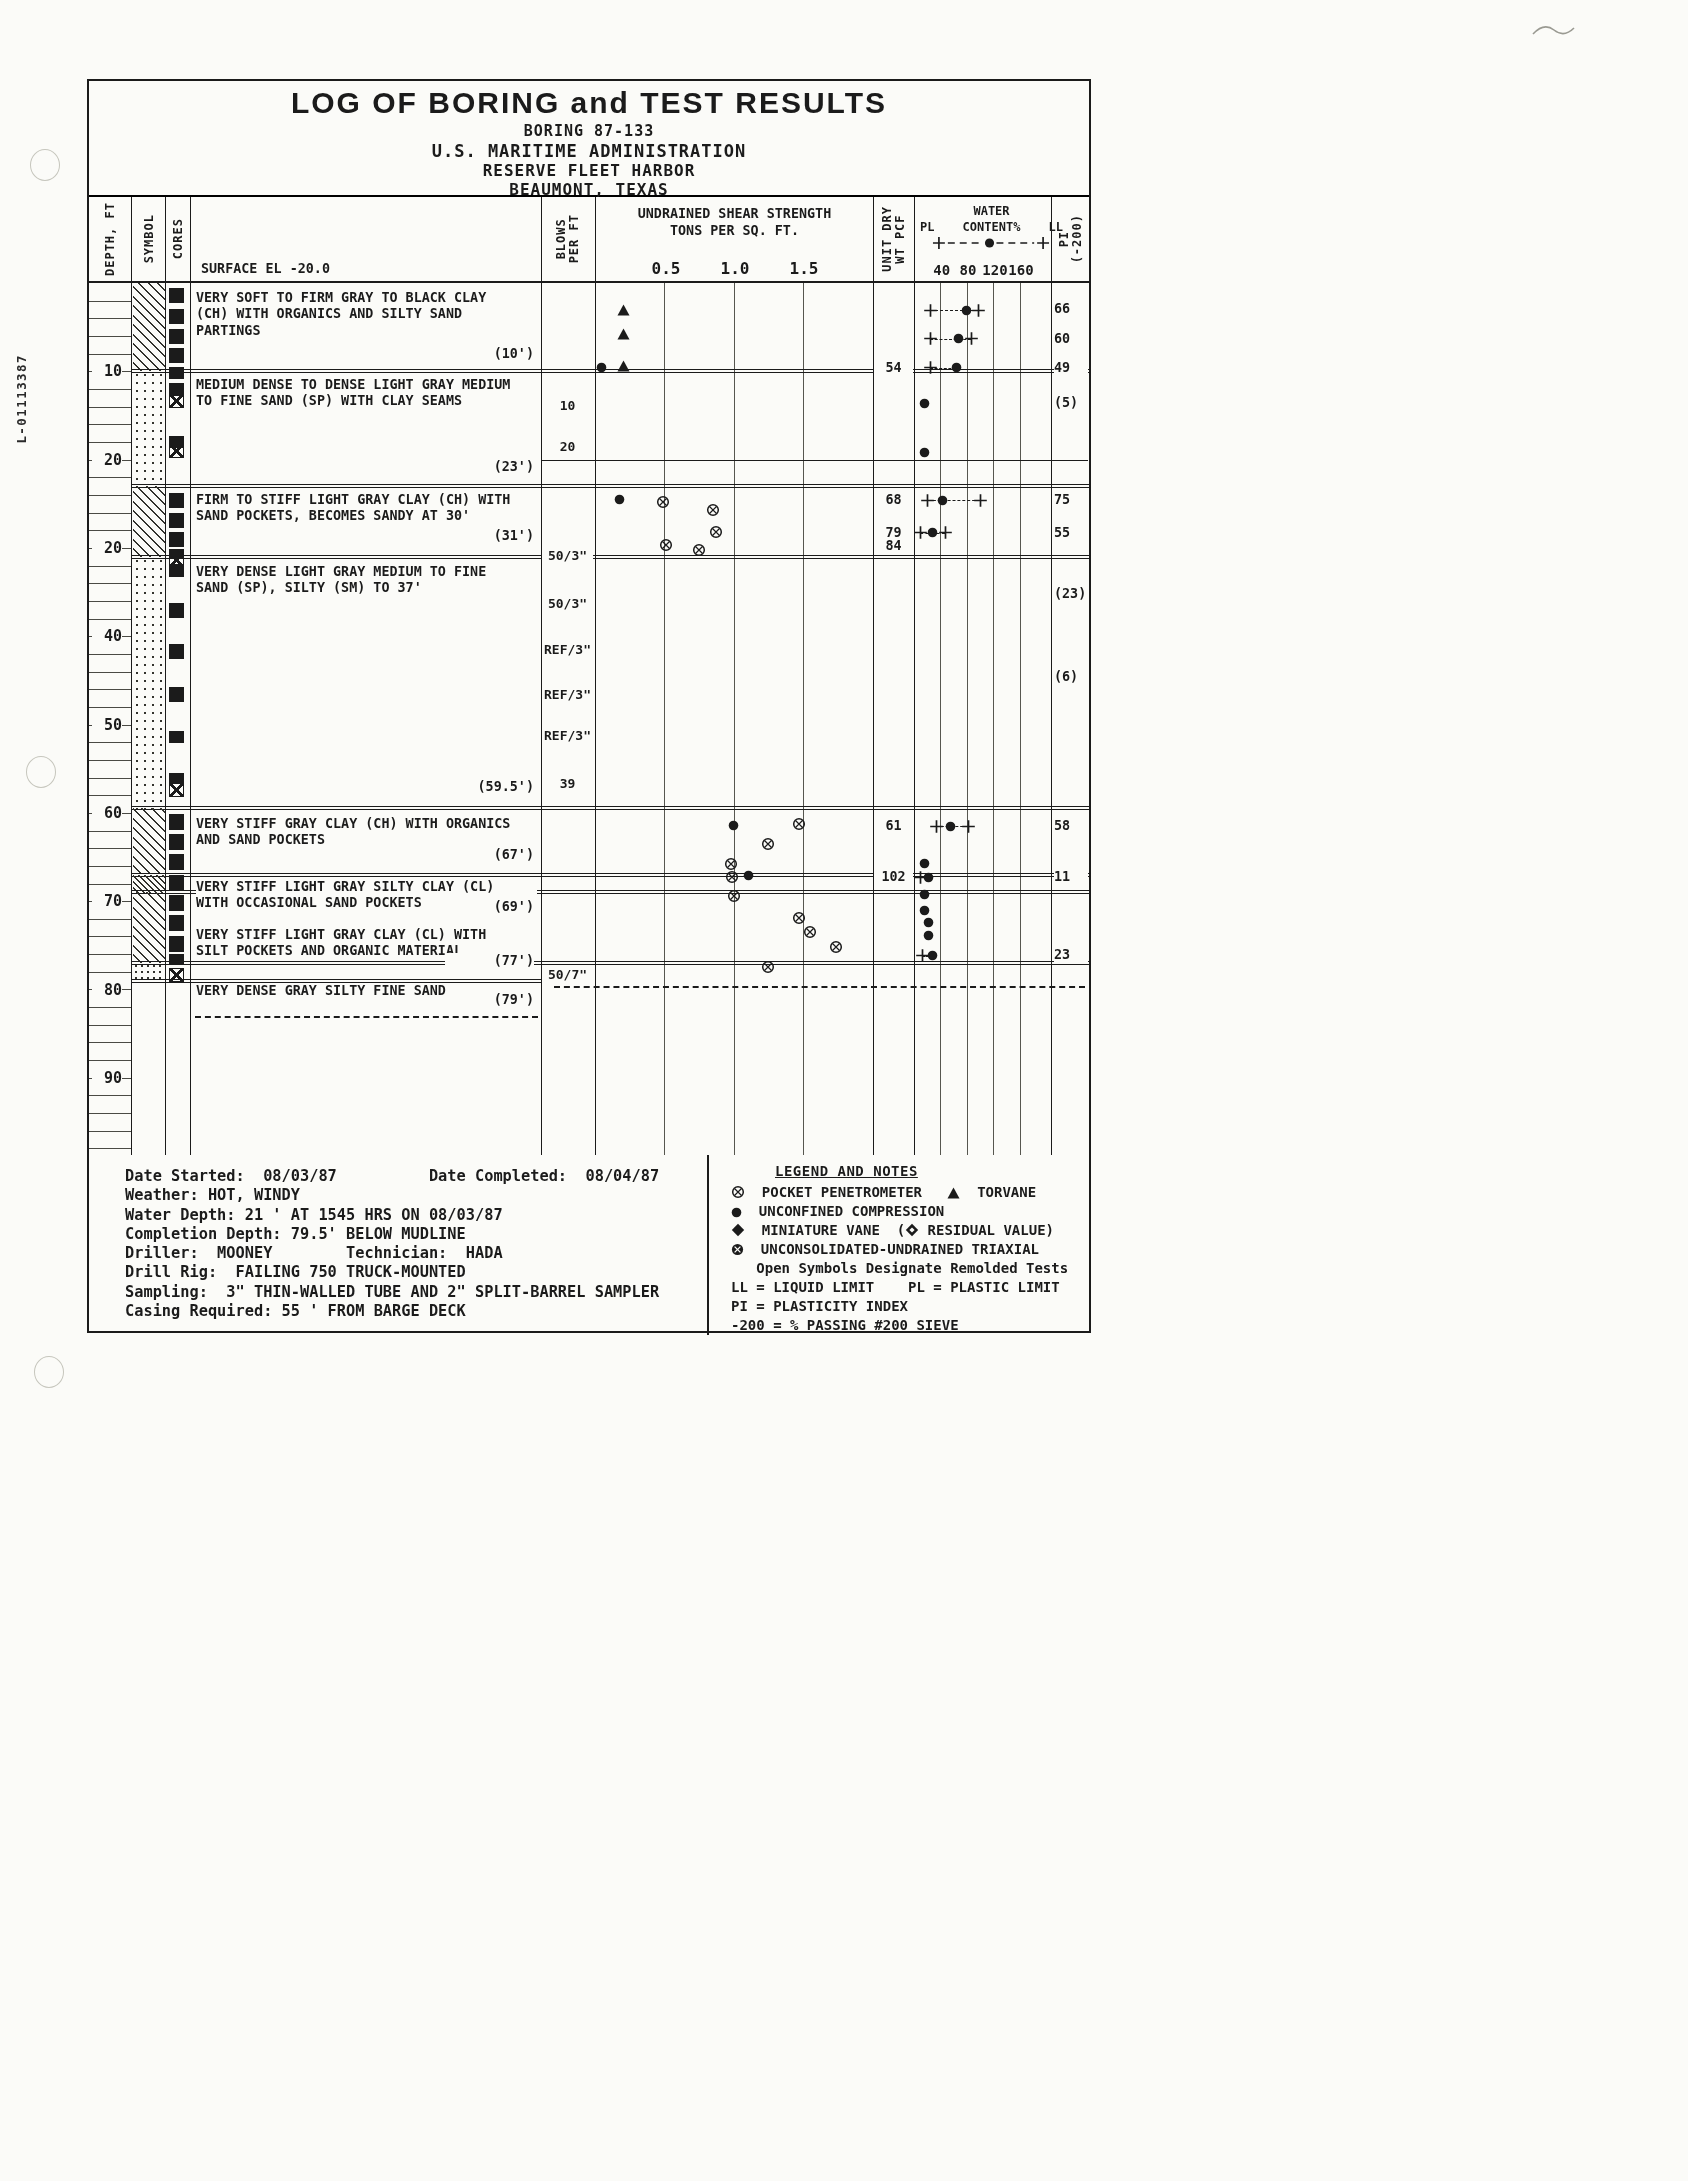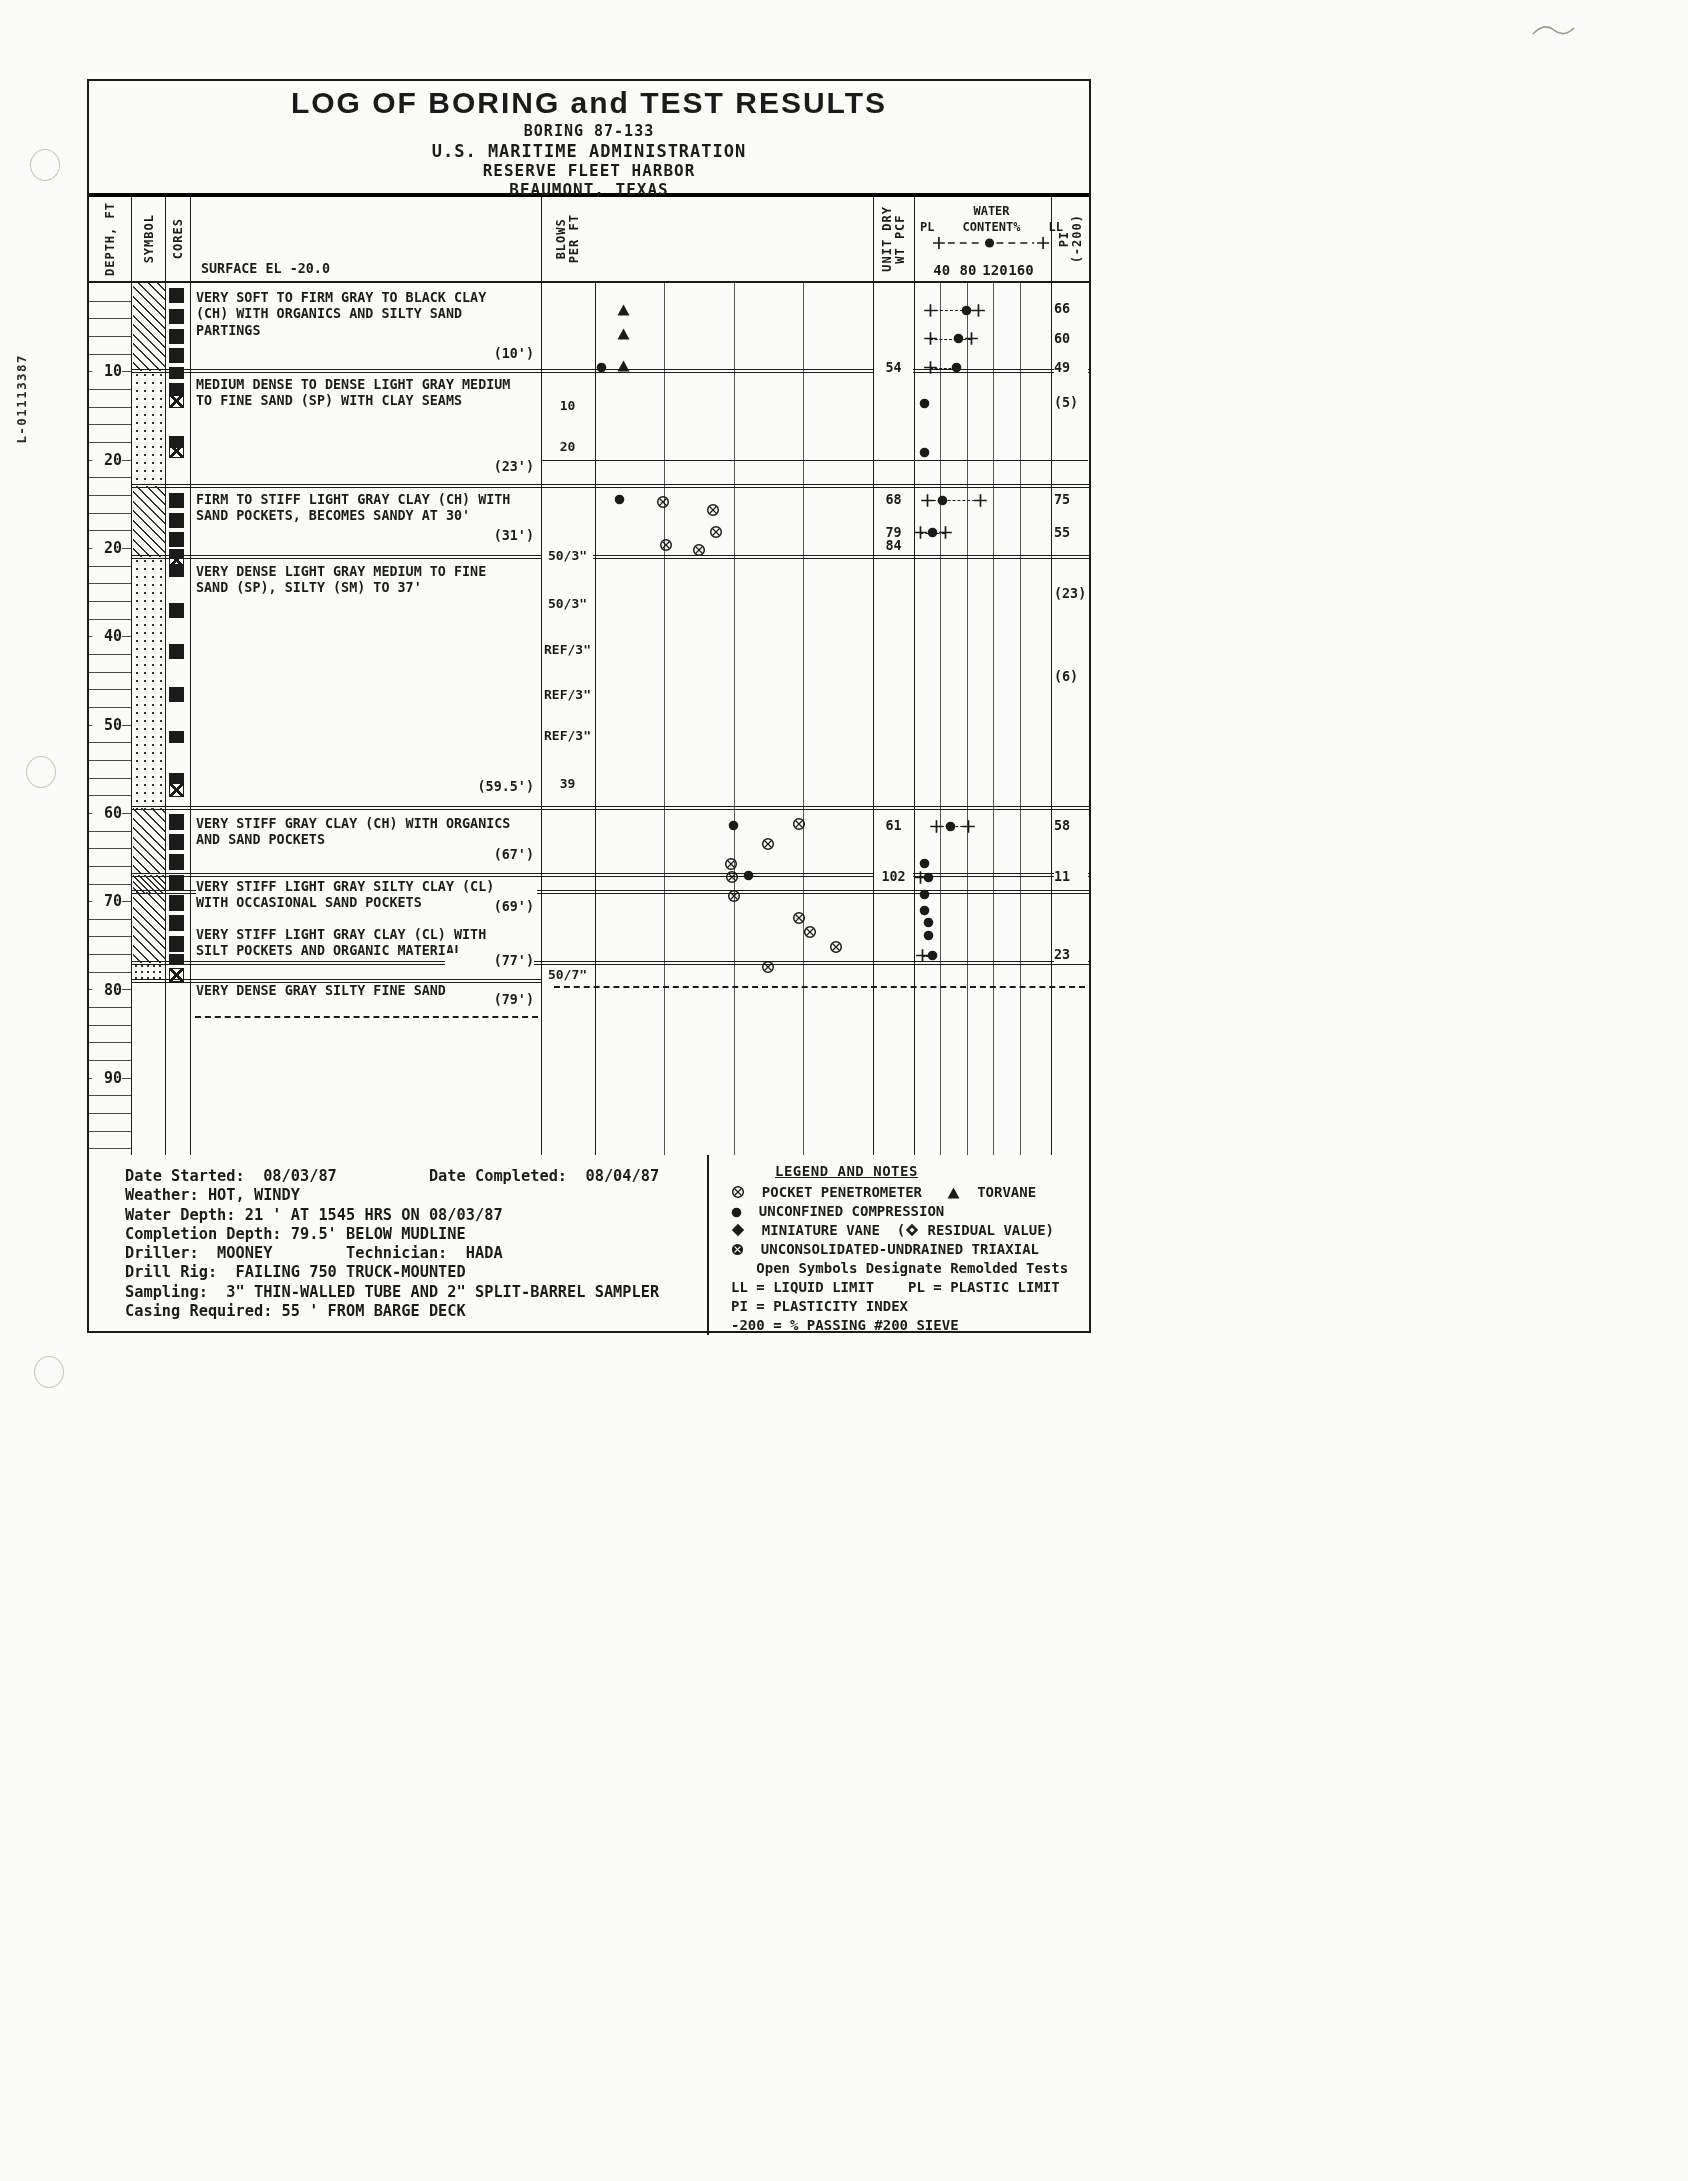--- a/index.html
+++ b/index.html
@@ -17,21 +17,21 @@
   .hp { position:absolute; width:30px; height:32px; border:1.6px solid #c6c6bd; border-radius:50%; }
   .hp1 { left:30px; top:149px; }
   .hp2 { left:26px; top:756px; }
   .hp3 { left:34px; top:1356px; }
   .artifact { position:absolute; left:1530px; top:18px; }
 
   .doc {
     position:absolute; left:87px; top:79px; width:1004px; height:1254px;
     border:2px solid #1b1b1b; background:#fbfbf8;
   }
-  .title-block { position:absolute; left:0; top:0; width:100%; height:116px; border-bottom:4px solid #000000; text-align:center; }
+  .title-block { position:absolute; left:0; top:0; width:100%; height:116px; border-bottom:2px solid #000000; text-align:center; }
   .t-main { font-family:"Liberation Sans", sans-serif; font-weight:bold; font-size:30px; letter-spacing:2px; padding-top:5px; }
   .t-boring { font:bold 15px "DejaVu Sans Mono", monospace; margin-top:2px; letter-spacing:1px; }
   .t-org { font:bold 17px "DejaVu Sans Mono", monospace; margin-top:1px; letter-spacing:1px; }
   .t-site { font:bold 16px "DejaVu Sans Mono", monospace; letter-spacing:1px; }
   .t-city { font:bold 16px "DejaVu Sans Mono", monospace; letter-spacing:1px; }
 
   .header-row { position:absolute; left:0; top:116px; width:100%; height:86px; border-bottom:2px solid #1b1b1b; }
   .hc { position:absolute; top:0; height:100%; border-left:1.6px solid #1b1b1b;
         display:flex; align-items:center; justify-content:center; }
   .hc.block { display:block; position:absolute; }
@@ -98,20 +98,29 @@
       </div>
       <div class="hc" style="left:76px;width:25px">
         <span class="vtext">CORES</span>
       </div>
       <div class="hc block" style="left:101px;width:351px">
         <span class="surface-el">SURFACE EL   -20.0</span>
       </div>
       <div class="hc" style="left:452px;width:53px">
         <span class="vtext">BLOWS
 PER FT</span>
+      </div>
+      <div class="hc block" style="left:506px;width:278px">
+        <div class="sh1">UNDRAINED SHEAR STRENGTH</div>
+        <div class="sh2">TONS PER SQ. FT.</div>
+        <div id="shear-ticks">
+            <span style="width: 40px; text-align: center; font: bold 16px &quot;DejaVu Sans Mono&quot;, monospace; left: 50px;">0.5</span>
+            <span style="width: 40px; text-align: center; font: bold 16px &quot;DejaVu Sans Mono&quot;, monospace; left: 119px;">1.0</span>
+            <span style="width: 40px; text-align: center; font: bold 16px &quot;DejaVu Sans Mono&quot;, monospace; left: 188px;">1.5</span>
+          </div>
       </div>
       <div class="hc" style="left:784px;width:41px">
         <span class="vtext">UNIT DRY
 WT PCF</span>
       </div>
       <div class="hc block" style="left:825px;width:154px">
         <div class="w1">WATER</div>
         <div class="w2">
           <span>PL</span>
           <span>CONTENT%</span>

